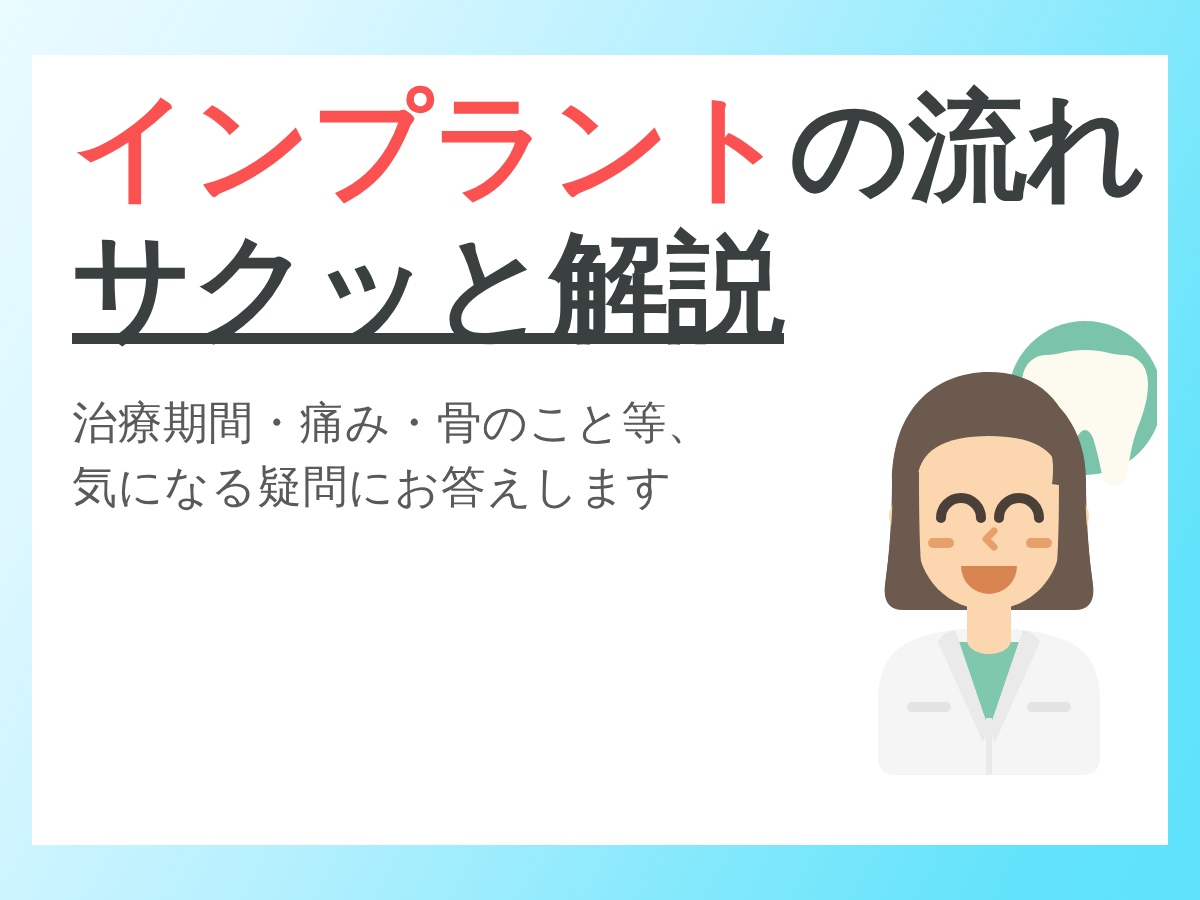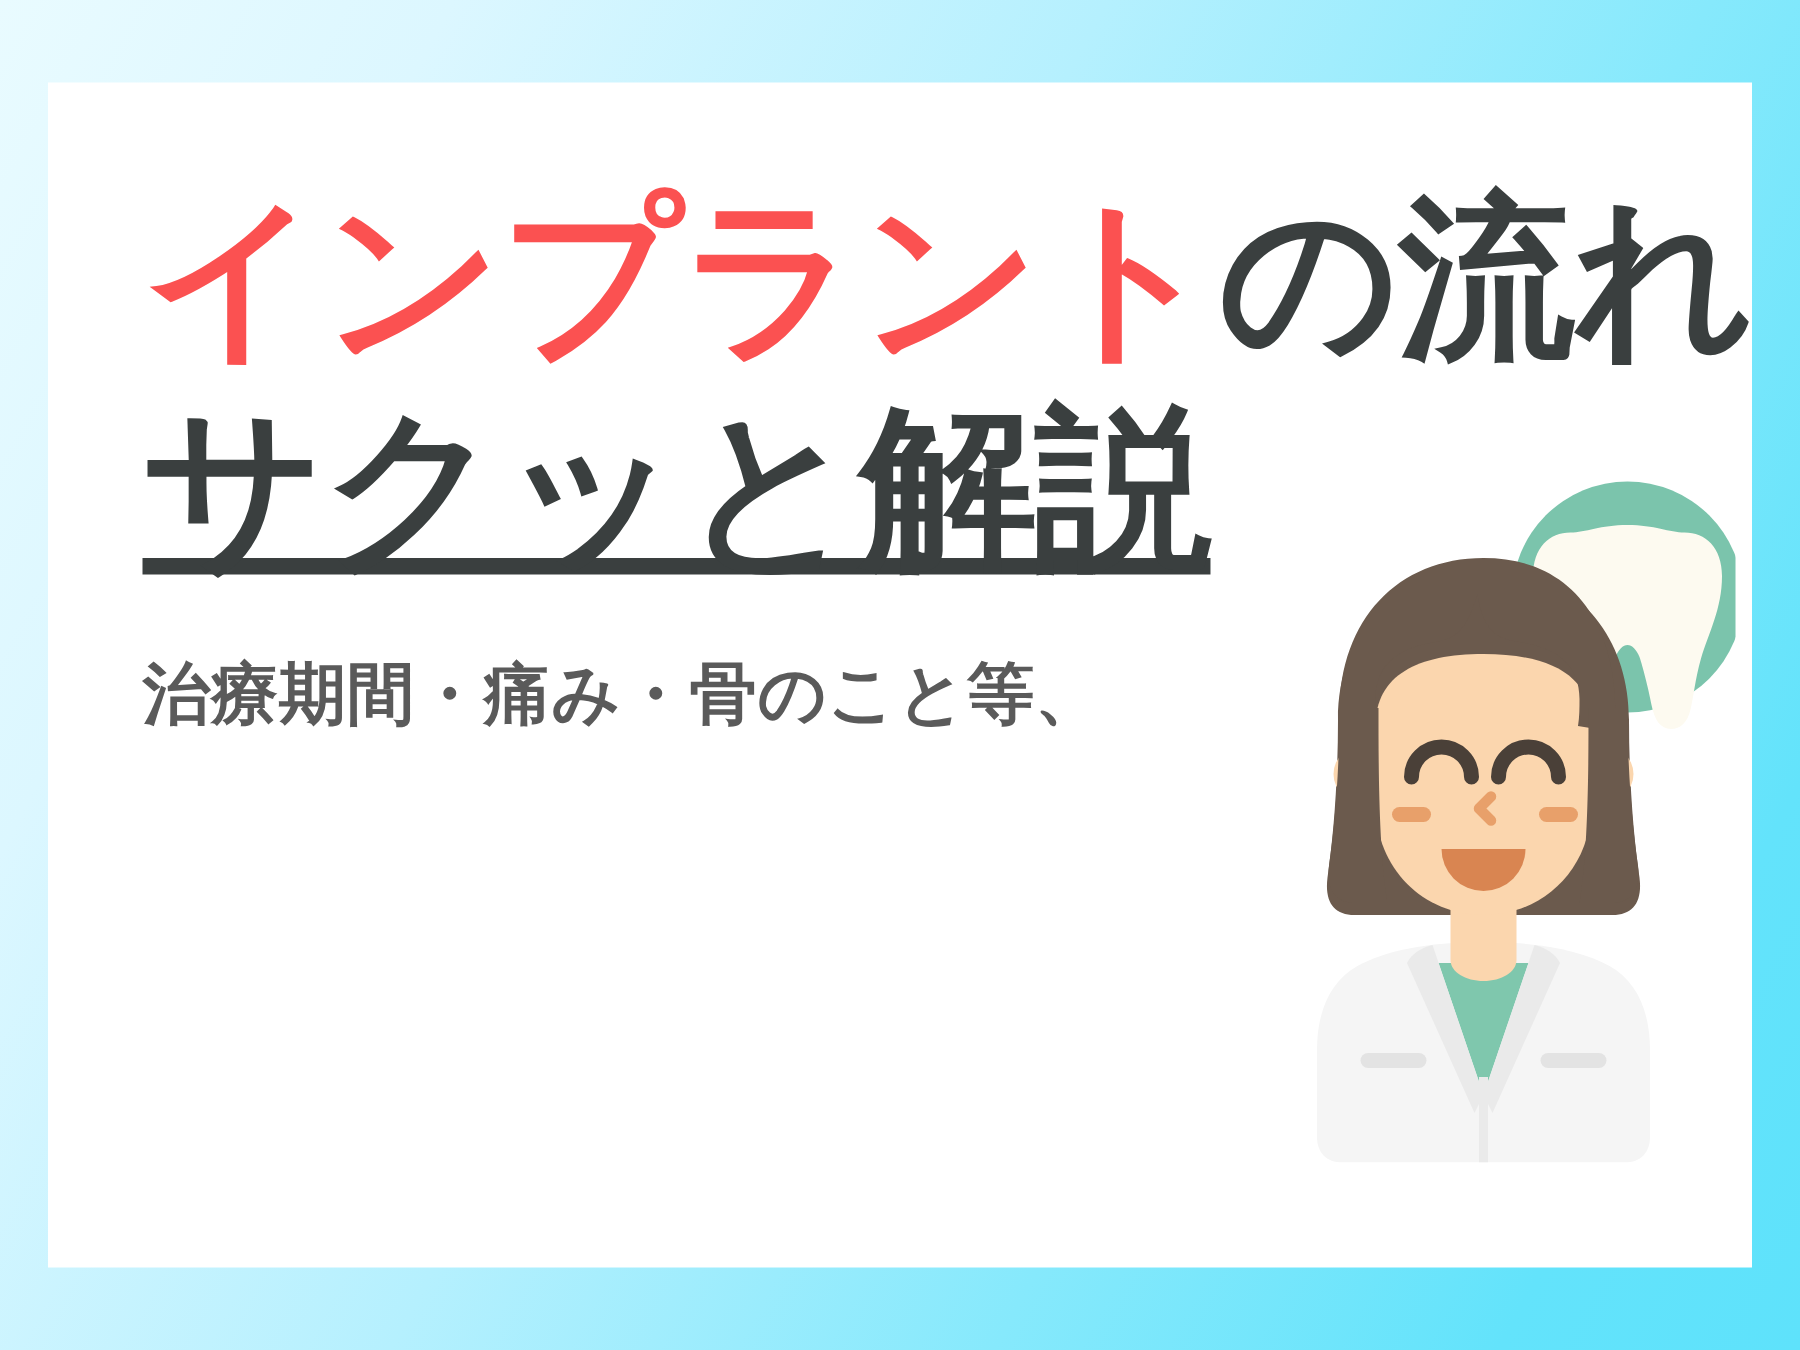--- a/index.html
+++ b/index.html
@@ -37,24 +37,23 @@
     left:32px;
     top:55px;
     width:1136px;
     height:790px;
     background:#ffffff;
   }
 
   
   #text-block {
     position:absolute;
-    left:63px;
+    left:40px;
     top:20px;
     width:790px;
-    margin-top:40px;
   }
 
   .headline {
     font-weight:bold;
     letter-spacing:-0.01em;
     line-height:1.0;
     white-space:nowrap;
   }
 
   #headline-line1 {
@@ -68,21 +67,21 @@
   }
 
   .hl-red  { color:#fb5151; }
   .hl-dark { color:#3a3f3f; }
 
   #subtitle {
     margin-top:46px;
     font-size:45px;
     line-height:1.42;
     color:#5a5a5a;
-    font-weight:700;
+    font-weight:400;
     letter-spacing:0.01em;
   }
   #subtitle .sub-line { display:block; white-space:nowrap; }
 
   
   #illustration {
     position:absolute;
     left:795px;
     top:255px;
     width:330px;
@@ -98,20 +97,21 @@
   <div id="card">
 
     <div id="text-block">
 
       <div class="headline" id="headline-line1"><span class="hl-red">インプラント</span><span class="hl-dark">の流れ</span></div>
 
       <div class="headline hl-dark" id="headline-line2">サクッと解説</div>
 
       <div id="subtitle">
         <span class="sub-line">治療期間・痛み・骨のこと等、</span>
+        <span class="sub-line">気になる疑問にお答えします</span>
       </div>
 
     </div>
 
     <div id="illustration">
       <svg viewBox="0 0 330 465" xmlns="http://www.w3.org/2000/svg" aria-hidden="true">
 
         <g>
           <circle cx="258" cy="88" r="77" fill="#7bc4ac"></circle>
           <path d="M258 40

